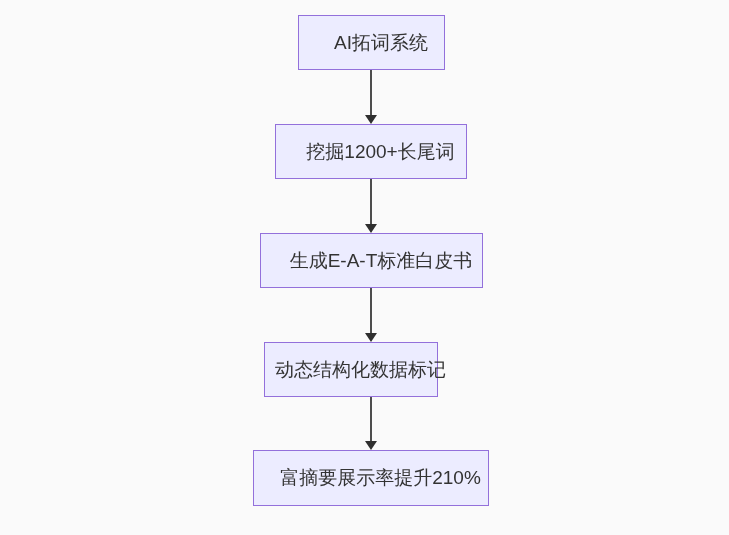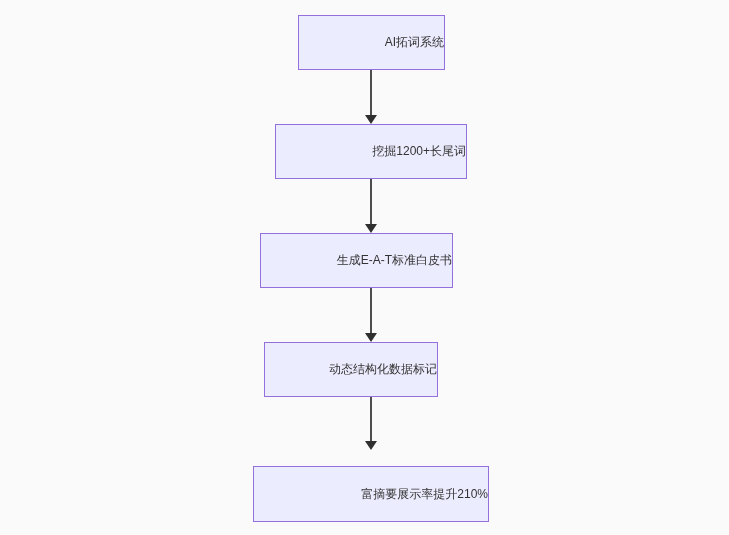--- a/index.html
+++ b/index.html
@@ -18,23 +18,23 @@
   }
   .stage{
     position:relative;width:729px;height:535px;background:var(--bg);
   }
   .node{
     position:absolute;
     box-sizing:border-box;
     height:55px;
     background:var(--node-fill);
     border:1px solid var(--node-border);
-    display:flex;align-items:center;justify-content:flex-end;
+    display:flex;align-items:center;justify-content:center;
     color:var(--text);
-    font-size:12px;
+    font-size:19px;
     white-space:nowrap;
     padding-left:19px;
   }
   .edge{position:absolute;width:0;}
   .edge-line{
     position:absolute;left:-1px;top:0;bottom:7px;width:2px;
     background:var(--edge-line);
   }
   .edge-arrowhead{
     position:absolute;left:-6px;bottom:0;width:0;height:0;
@@ -59,35 +59,35 @@
 
   <div class="node" style="left:275px;top:124px;width:192px;">
     <span>挖掘1200+长尾词</span>
   </div>
 
   <div class="edge" style="left:371px;top:179px;height:54px;">
     <div class="edge-line"></div>
     <div class="edge-arrowhead"></div>
   </div>
 
-  <div class="node" style="left:260px;top:233px;width:193px;">
+  <div class="node" style="left:260px;top:233px;width:223px;">
     <span>生成E-A-T标准白皮书</span>
   </div>
 
   <div class="edge" style="left:371px;top:288px;height:54px;">
     <div class="edge-line"></div>
     <div class="edge-arrowhead"></div>
   </div>
 
   <div class="node" style="left:264px;top:342px;width:174px;">
     <span>动态结构化数据标记</span>
   </div>
 
   <div class="edge" style="left:371px;top:397px;height:53px;">
     <div class="edge-line"></div>
     <div class="edge-arrowhead"></div>
   </div>
 
-  <div class="node" style="left:253px;top:466px;width:236px;height:56px;">
+  <div class="node" style="left:253px;top:450px;width:236px;height:56px;">
     <span>富摘要展示率提升210%</span>
   </div>
 
 </div>
 
 </body></html>

